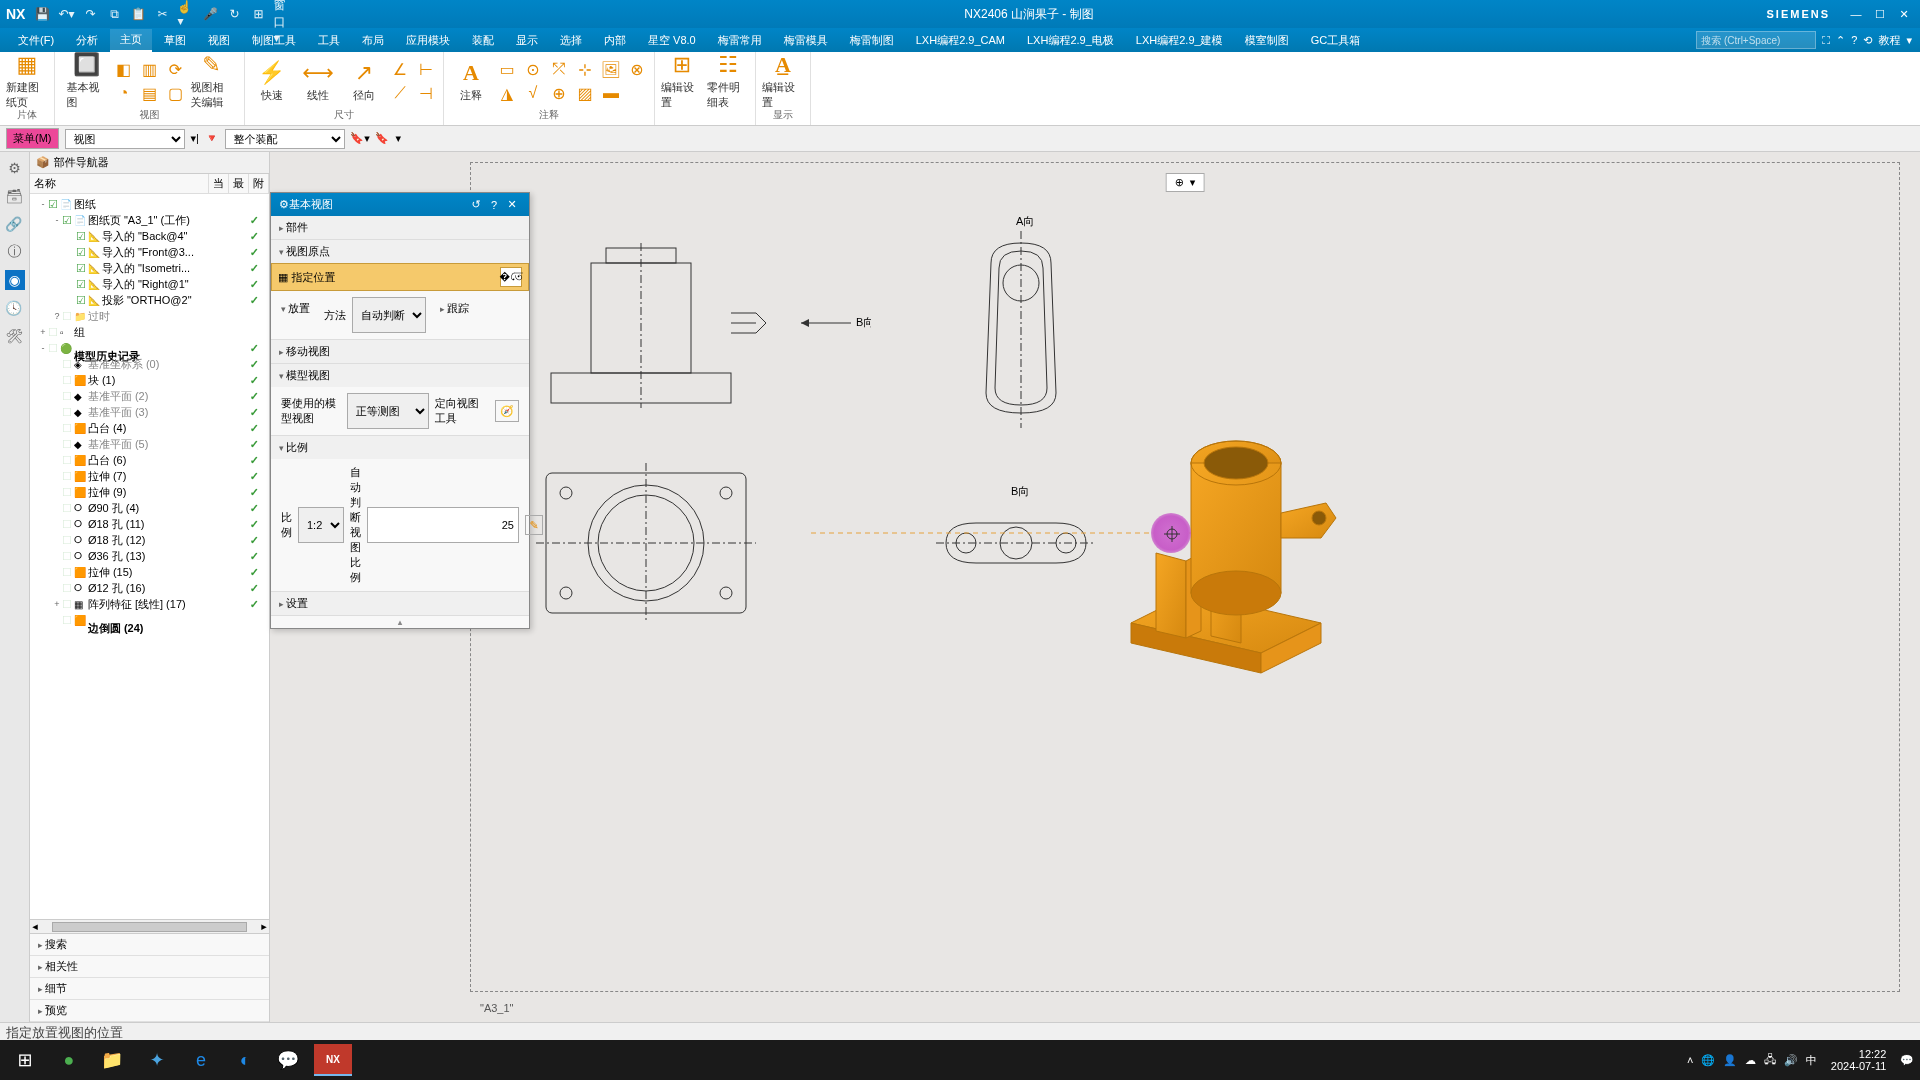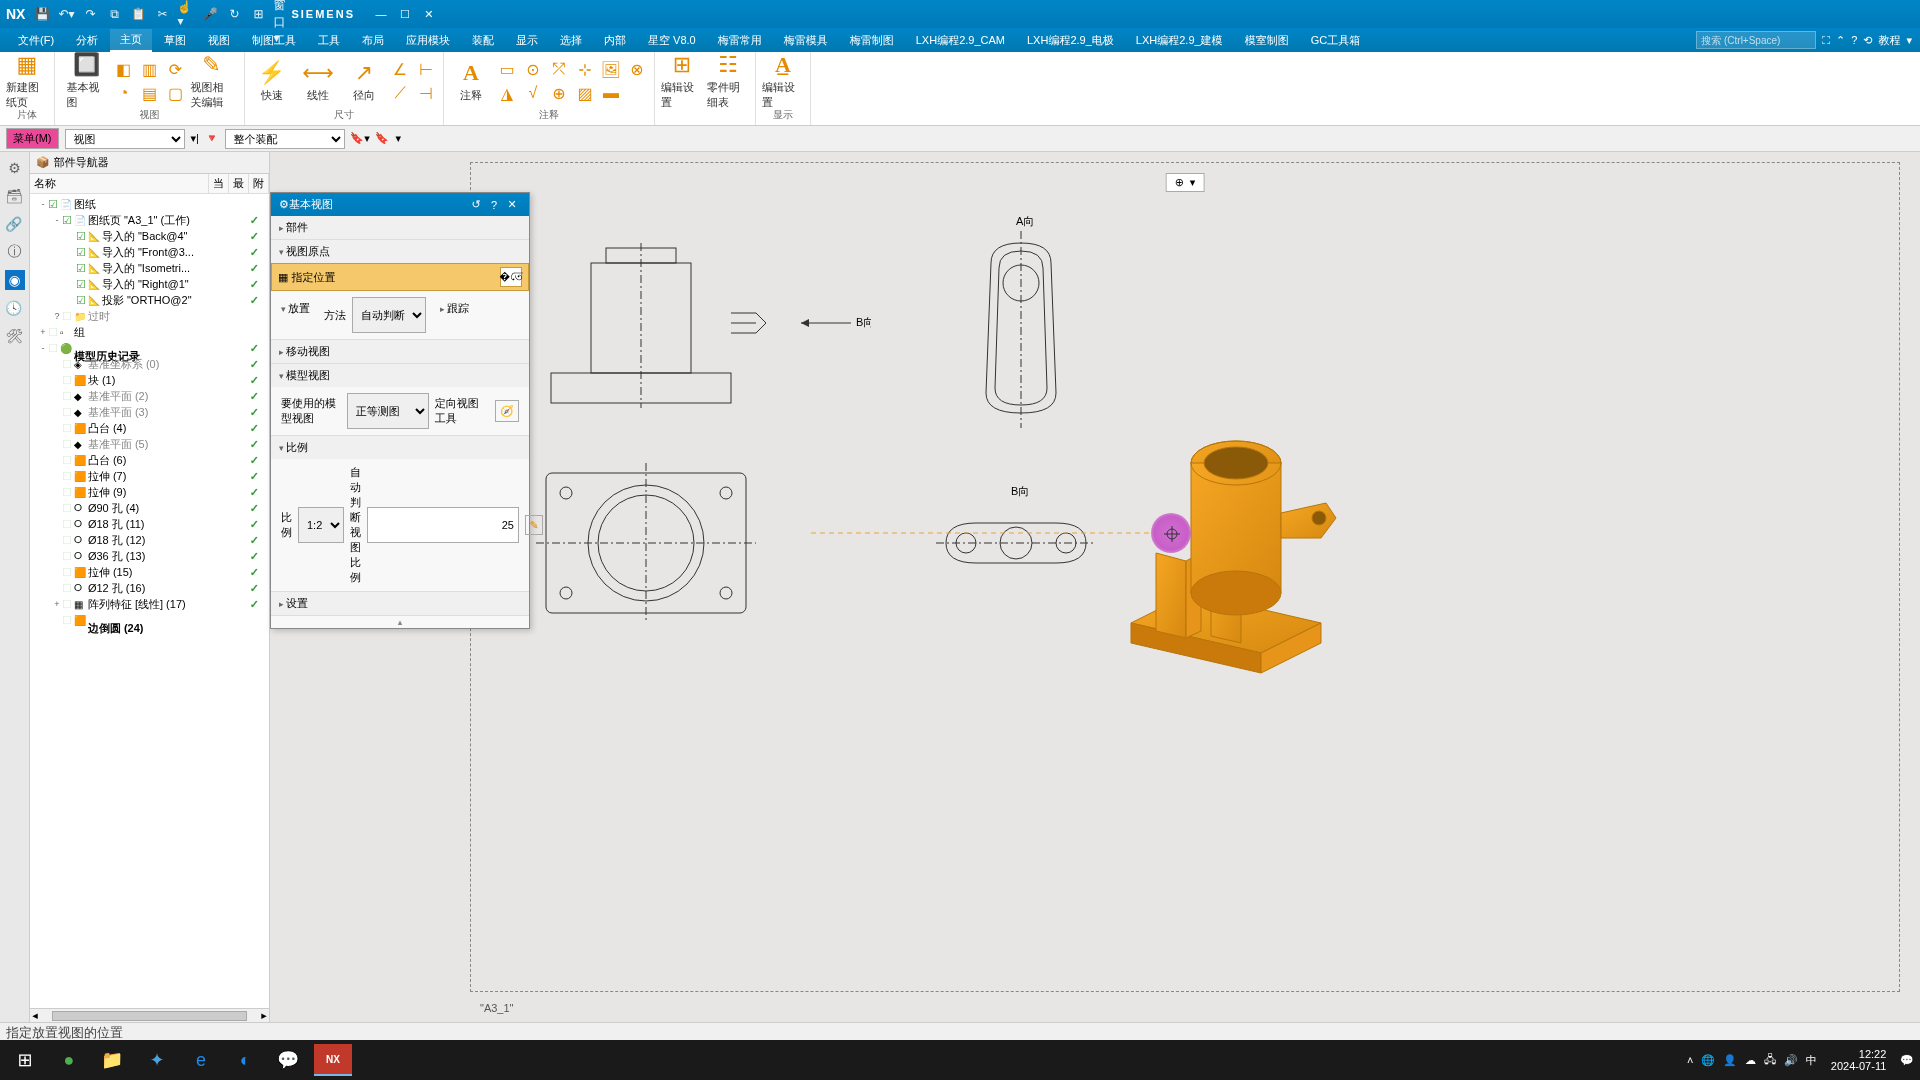--- a/index.html
+++ b/index.html
@@ -90,20 +90,21 @@
     <span>↷</span>
     <span>⧉</span>
     <span>📋</span>
     <span>✂</span>
     <span>☝▾</span>
     <span>🎤</span>
     <span>↻</span>
     <span>⊞</span>
     <span>⊡ 窗口▾</span>
   </div>
+  <div class="title">NX2406 山涧果子 - 制图</div>
   <span class="siemens">SIEMENS</span>
   <div class="winbtns">
     <span>—</span>
     <span>☐</span>
     <span>✕</span>
   </div>
 </div>
 
 <div class="menubar">
   <span class="mi">文件(F)</span>
@@ -501,20 +502,26 @@
           <span class="chk" style="opacity:.2">☐</span>
           <span class="ico">🟧</span>
           <span class="txt">边倒圆 (24)</span>
         </div>
       </div>
     <div class="scrollbar-h">
         <span style="width:10px;text-align:center">◂</span>
         <div class="thumb"></div>
         <span style="width:10px;text-align:center">▸</span>
       </div>
+    <div class="navfoot">
+      <div class="sec">搜索</div>
+      <div class="sec">相关性</div>
+      <div class="sec">细节</div>
+      <div class="sec">预览</div>
+    </div>
   </div>
 
   <div class="canvas">
     <div class="sheet">
       <div class="orient">
         <span>⊕</span>
           <span>▾</span>
       </div>
 
       <svg style="position:absolute;left:60px;top:60px" width="250" height="200" viewBox="0 0 250 200">

